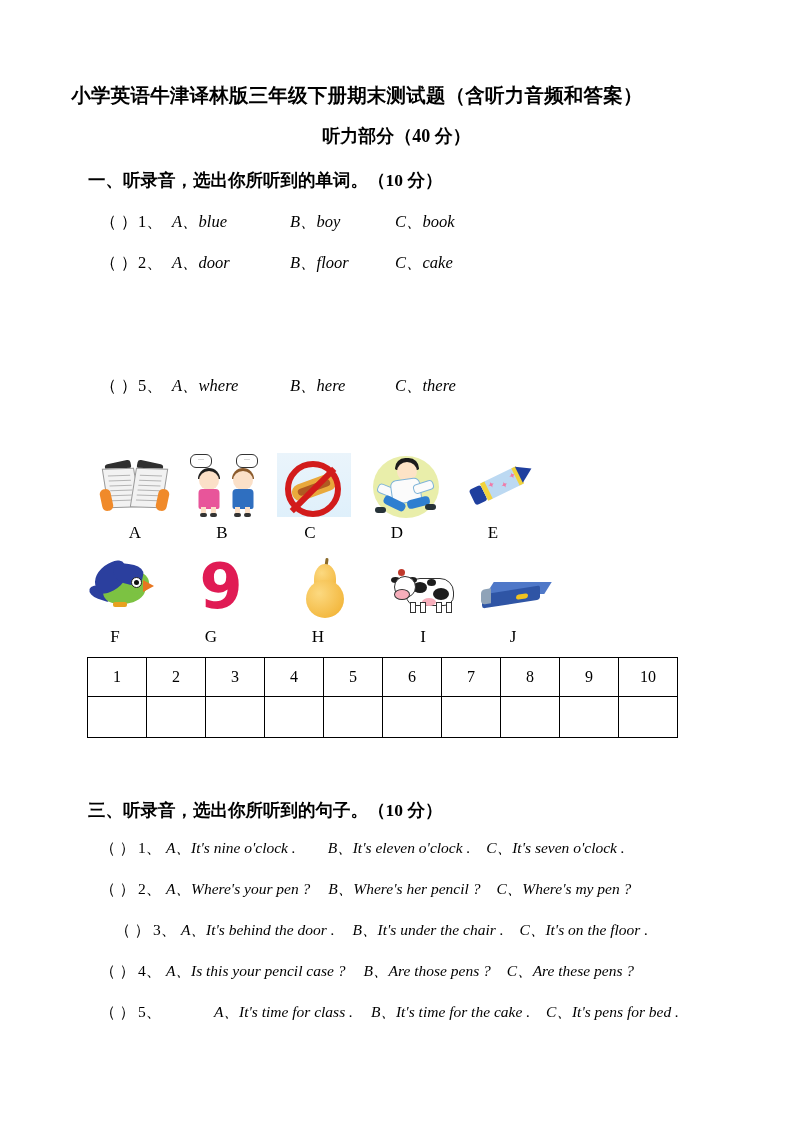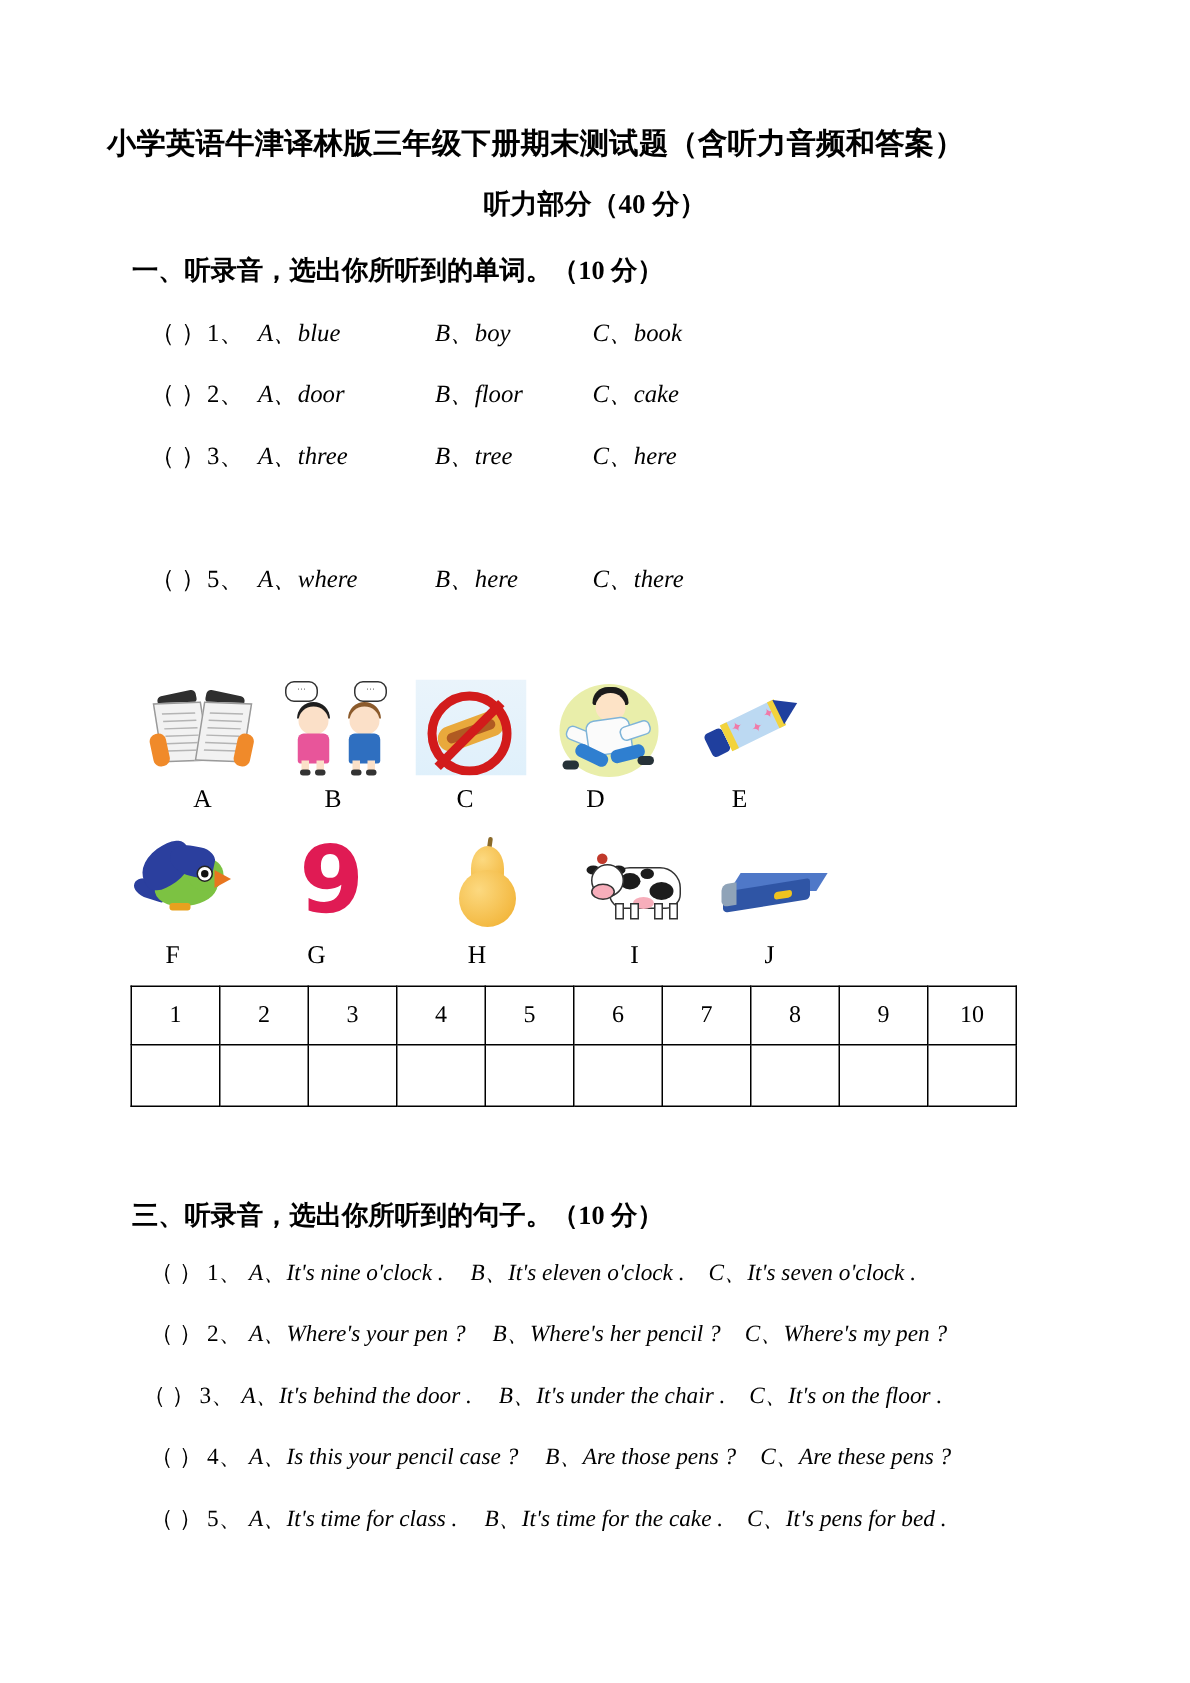--- a/index.html
+++ b/index.html
@@ -395,23 +395,20 @@
   <div class="section-heading" style="top:168px;">一、听录音，选出你所听到的单词。（10 分）</div>
 
   <div class="q-line" style="left:100px; top:211px;">
     <span class="paren">（    ）</span><span class="w-num">1、</span><span class="w-a opt">A、blue</span><span class="w-b opt">B、boy</span><span class="opt">C、book</span>
   </div>
 
   <div class="q-line" style="left:100px; top:252px;">
     <span class="paren">（    ）</span><span class="w-num">2、</span><span class="w-a opt">A、door</span><span class="w-b opt">B、floor</span><span class="opt">C、cake</span>
   </div>
 
-  <div class="q-line" style="left:100px; top:293px;">
-    <span class="paren">（    ）</span><span class="w-num">3、</span><span class="w-a opt">A、three</span><span class="w-b opt">B、tree</span><span class="opt">C、here</span>
-  </div>
 
 
   <div class="q-line" style="left:100px; top:375px;">
     <span class="paren">（    ）</span><span class="w-num">5、</span><span class="w-a opt">A、where</span><span class="w-b opt">B、here</span><span class="opt">C、there</span>
   </div>
 
 
   <div class="pic" style="left:93px; top:456px; width:80px; height:60px;">
     <div class="book-wrap">
       <div class="book-cap l"></div>
@@ -577,32 +574,32 @@
       <td></td>
       <td></td>
       <td></td>
     </tr>
   </tbody>
     </table>
 
   <div class="section-heading" style="top:798px;">三、听录音，选出你所听到的句子。（10 分）</div>
 
   <div class="q-line" style="left:100px; top:838px; font-size:15.5px;">
-    <span class="paren">（    ）</span><span class="s-num">1、</span><span class="opt" style="margin-right:18px;">A、It's nine o'clock .</span><span class="opt" style="margin-right:16px;">B、It's eleven o'clock .</span><span class="opt">C、It's seven o'clock .</span>
+    <span class="paren">（    ）</span><span class="s-num">1、</span><span class="opt" style="margin-right:32px;">A、It's nine o'clock .</span><span class="opt" style="margin-right:16px;">B、It's eleven o'clock .</span><span class="opt">C、It's seven o'clock .</span>
   </div>
 
   <div class="q-line" style="left:100px; top:879px; font-size:15.5px;">
     <span class="paren">（    ）</span><span class="s-num">2、</span><span class="opt" style="margin-right:18px;">A、Where's your pen ?</span><span class="opt" style="margin-right:16px;">B、Where's her pencil ?</span><span class="opt">C、Where's my pen ?</span>
   </div>
 
-  <div class="q-line" style="left:95px; top:920px; font-size:15.5px;">
+  <div class="q-line" style="left:115px; top:920px; font-size:15.5px;">
     <span class="paren">（    ）</span><span class="s-num">3、</span><span class="opt" style="margin-right:18px;">A、It's behind the door .</span><span class="opt" style="margin-right:16px;">B、It's under the chair .</span><span class="opt">C、It's on the floor .</span>
   </div>
 
   <div class="q-line" style="left:100px; top:961px; font-size:15.5px;">
     <span class="paren">（    ）</span><span class="s-num">4、</span><span class="opt" style="margin-right:18px;">A、Is this your pencil case ?</span><span class="opt" style="margin-right:16px;">B、Are those pens ?</span><span class="opt">C、Are these pens ?</span>
   </div>
 
   <div class="q-line" style="left:100px; top:1002px; font-size:15.5px;">
-    <span class="paren">（    ）</span><span class="s-num">5、</span><span class="opt" style="margin-right:18px;">A、It's time for class .</span><span class="opt" style="margin-right:16px;">B、It's time for the cake .</span><span class="opt">C、It's pens for bed .</span>
+    <span class="paren">（    ）</span><span class="s-num">5、</span><span class="opt" style="margin-right:18px;margin-left:48px;">A、It's time for class .</span><span class="opt" style="margin-right:16px;">B、It's time for the cake .</span><span class="opt">C、It's pens for bed .</span>
   </div>
 
 </div>
 
 </body></html>

